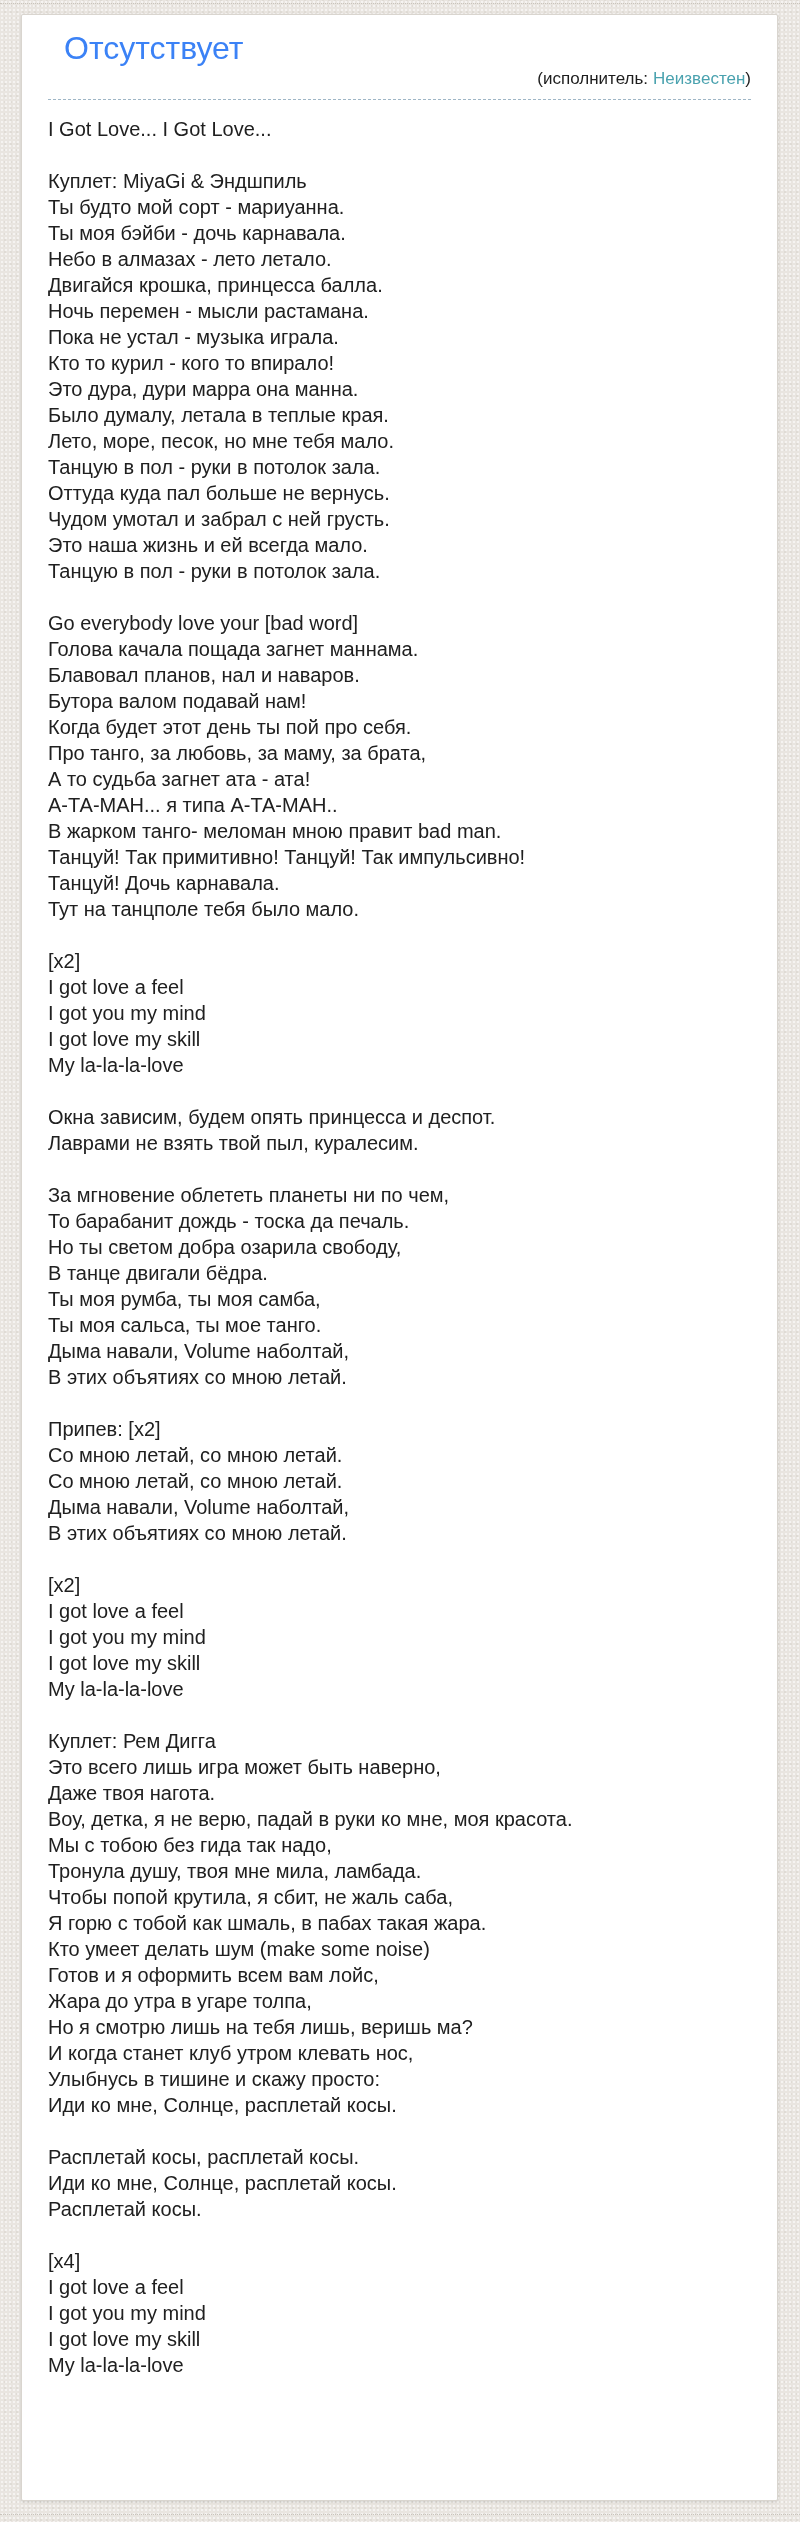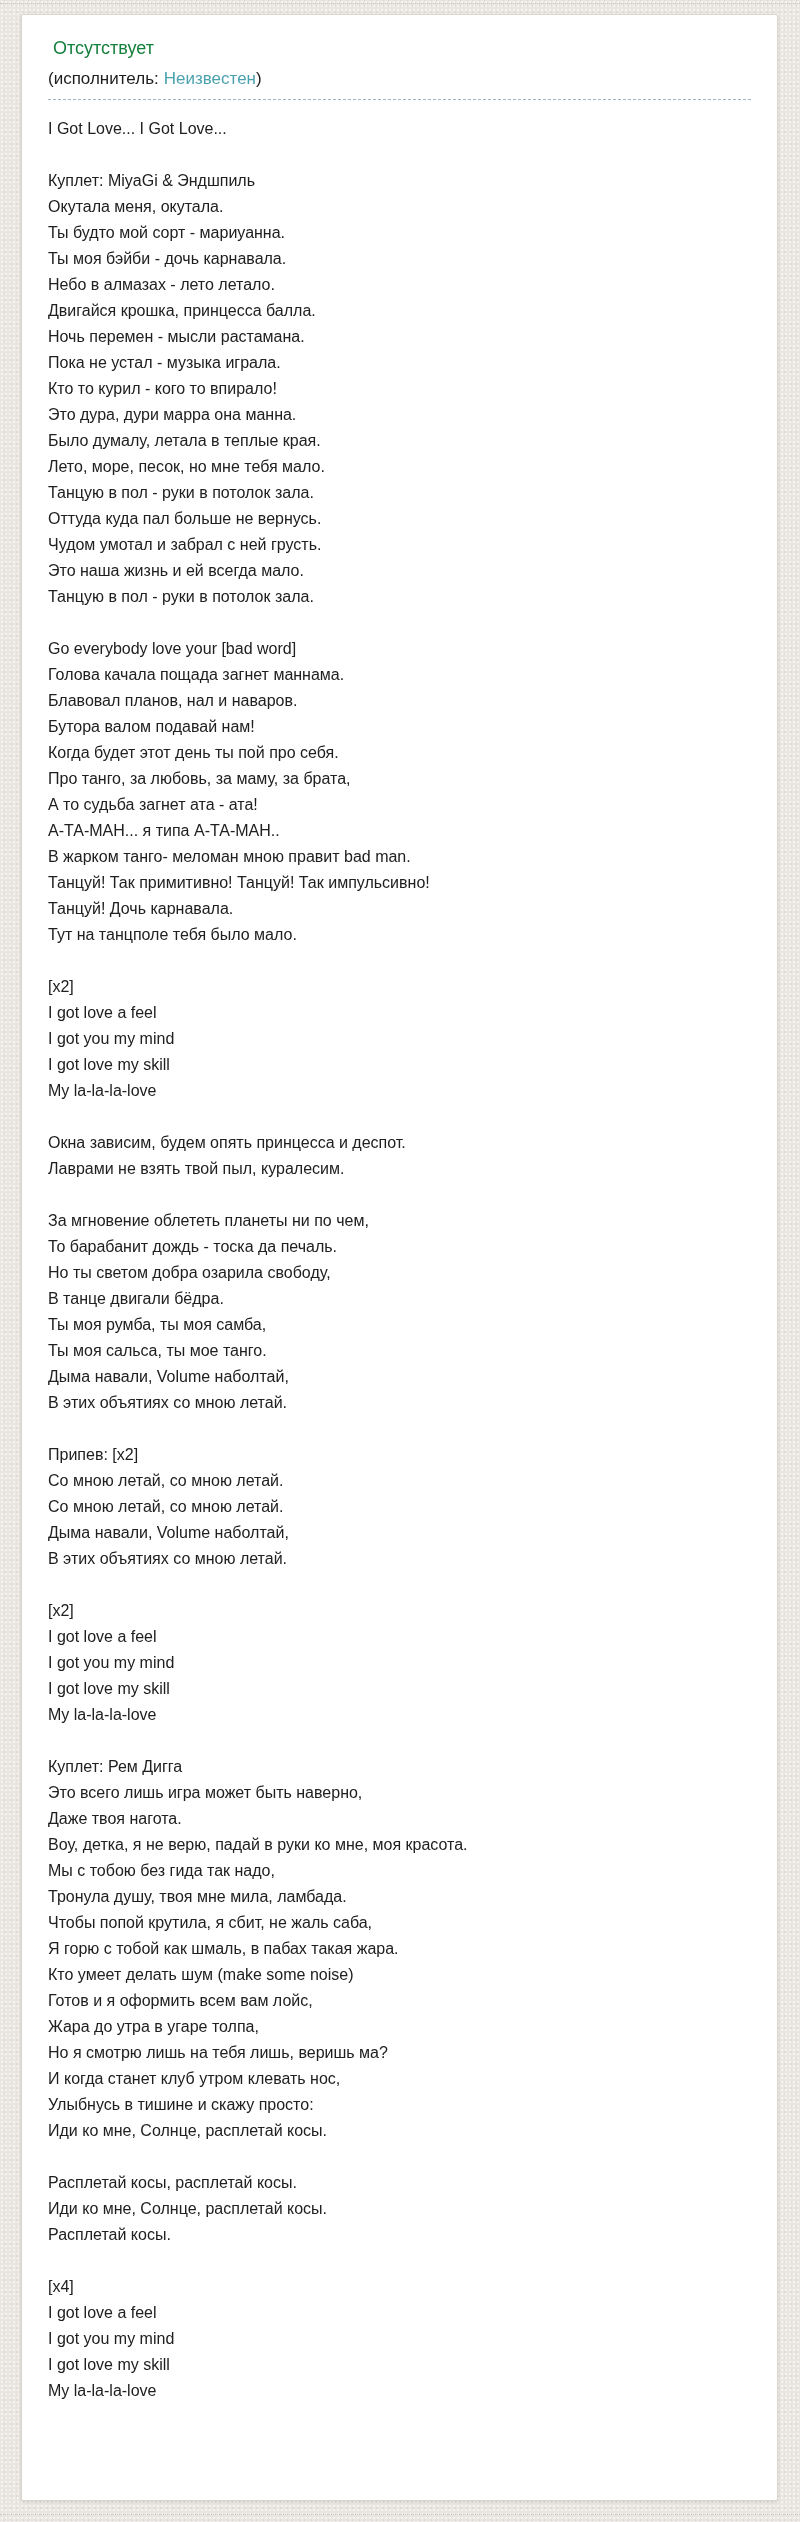--- a/index.html
+++ b/index.html
@@ -38,46 +38,47 @@
     box-sizing: border-box;
     background: #ffffff;
     border: 1px solid #d9d5cf;
     border-radius: 2px;
     box-shadow: 0 1px 3px rgba(0,0,0,0.12);
     padding: 18px 26px 19px 26px;
   }
 
   .title {
     display: inline-block;
-    font-size: 18px;
+    font-size: 32px;
     line-height: 30px;
     font-weight: normal;
-    color: #15803d;
+    color: #3b82f6;
     text-decoration: none;
     cursor: pointer;
-    margin: 0 0 5px 5px;
+    margin: 0 0 5px 16px;
   }
   .subtitle {
     font-size: 17px;
     line-height: 21px;
     color: #1d1d1d;
     padding-bottom: 10px;
     border-bottom: 1px dashed #9fb6c6;
+    text-align: right;
   }
   .subtitle .artist {
     color: #4aa2af;
     text-decoration: none;
     cursor: pointer;
     margin-left: 5px;
   }
   .subtitle .suffix { color: #1d1d1d; }
 
   .lyrics {
     margin-top: 16px;
-    font-size: 16px;
+    font-size: 20px;
     line-height: 26px;
     color: #202020;
   }
   .lyric-line {
     height: 26px;
     white-space: nowrap;
   }
 </style>
 </head>
 <body>
@@ -88,21 +89,20 @@
   <a class="title">Отсутствует</a>
 
   <div class="subtitle">
     <span>(исполнитель:</span><a class="artist">Неизвестен</a><span class="suffix">)</span>
   </div>
 
   <div class="lyrics" id="lyrics-container">
       <div class="lyric-line">I Got Love... I Got Love...</div>
       <div class="lyric-line">&nbsp;</div>
       <div class="lyric-line">Куплет: MiyaGi &amp; Эндшпиль</div>
-      <div class="lyric-line">Окутала меня, окутала.</div>
       <div class="lyric-line">Ты будто мой сорт - мариуанна.</div>
       <div class="lyric-line">Ты моя бэйби - дочь карнавала.</div>
       <div class="lyric-line">Небо в алмазах - лето летало.</div>
       <div class="lyric-line">Двигайся крошка, принцесса балла.</div>
       <div class="lyric-line">Ночь перемен - мысли растамана.</div>
       <div class="lyric-line">Пока не устал - музыка играла.</div>
       <div class="lyric-line">Кто то курил - кого то впирало!</div>
       <div class="lyric-line">Это дура, дури марра она манна.</div>
       <div class="lyric-line">Было думалу, летала в теплые края.</div>
       <div class="lyric-line">Лето, море, песок, но мне тебя мало.</div>

